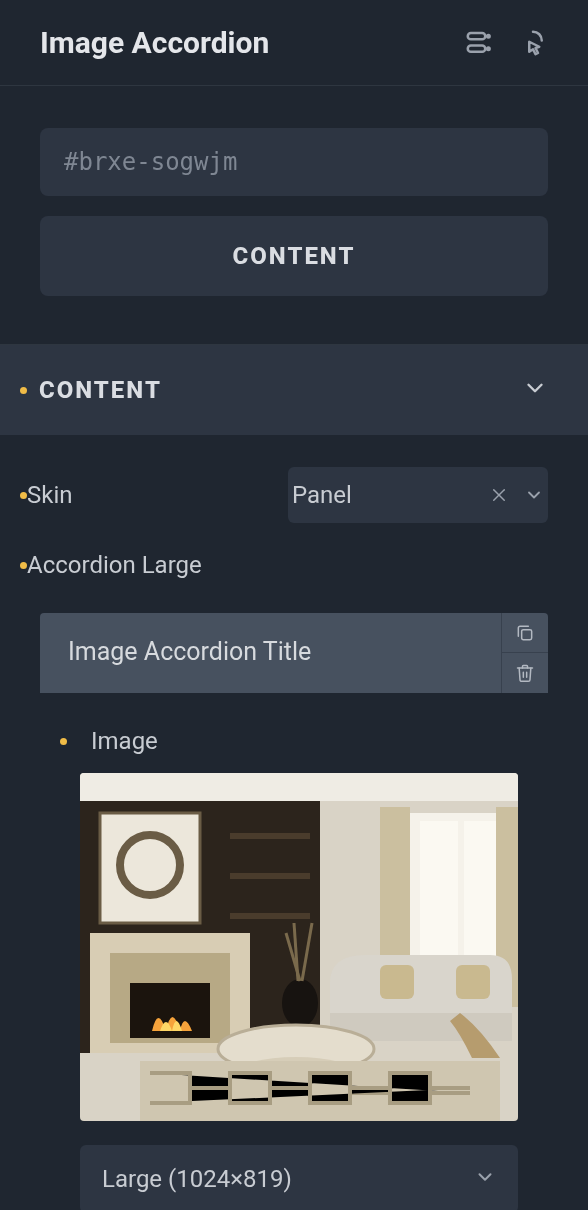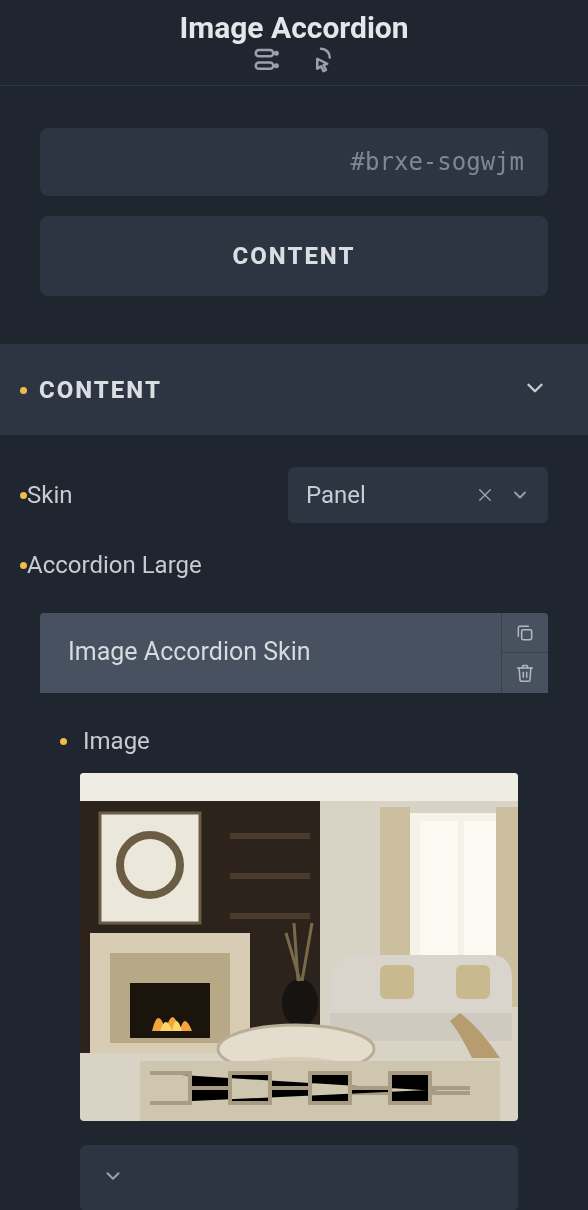--- a/index.html
+++ b/index.html
@@ -9,23 +9,23 @@
     background: #1f2630;
     font-family: -apple-system, BlinkMacSystemFont, "Segoe UI", Roboto, sans-serif;
     color: #c8ccd2;
     overflow: hidden;
   }
 
   
   .header {
     display: flex;
     align-items: center;
-    padding: 10px 40px;
+    justify-content: space-between;
+    padding: 25px 40px;
     border-bottom: 1px solid #2e3640;
-    flex-direction: column;
   }
   .header-title {
     font-size: 30px;
     font-weight: 700;
     color: #e4e6ea;
   }
   .header-icons {
     display: flex;
     gap: 24px;
   }
@@ -42,21 +42,20 @@
     border-bottom: 1px solid #2e3640;
   }
   .id-field {
     background: #2d3542;
     border-radius: 8px;
     padding: 20px 24px;
     font-family: ui-monospace, SFMono-Regular, Menlo, Consolas, monospace;
     font-size: 24px;
     color: #7f8793;
     margin-bottom: 20px;
-    text-align: right;
   }
   .tabs {
     display: flex;
   }
   .tab {
     flex: 1;
     text-align: center;
     padding: 26px 0;
     font-size: 24px;
     font-weight: 800;
@@ -119,21 +118,21 @@
   .control-label {
     font-size: 24px;
     color: #c8ccd2;
   }
 
   .select-box {
     display: flex;
     align-items: center;
     background: #2d3542;
     border-radius: 6px;
-    padding: 14px 18px;
+    padding: 14px 4px;
     width: 260px;
   }
   .select-value {
     flex: 1;
     font-size: 24px;
     color: #c8ccd2;
   }
   .select-actions {
     display: flex;
     gap: 16px;
@@ -182,21 +181,21 @@
   }
   .card-action:last-child { border-bottom: none; }
 
   .card-body {
     padding: 20px 0 0 20px;
   }
 
   .sub-row {
     display: flex;
     align-items: center;
-    gap: 16px;
+    gap: 24px;
     padding: 14px 0 18px 0;
   }
   .sub-label {
     font-size: 24px;
     color: #c8ccd2;
   }
 
   .image-preview {
     margin-left: 20px;
     width: 438px;
@@ -294,21 +293,21 @@
   <div class="control-row">
     <div class="control-label-wrap">
       <span class="bullet"></span>
       <span class="control-label">Accordion Large</span>
     </div>
   </div>
 
   <div class="item-indent">
     <div class="card">
       <div class="card-header">
-        <div class="card-title">Image Accordion Skin</div>
+        <div class="card-title">Image Accordion Title</div>
         <div class="card-actions">
           <div class="card-action">
             <svg viewBox="0 0 24 24" width="20" height="20" fill="none" stroke="currentColor" stroke-width="1.8" stroke-linecap="round" stroke-linejoin="round">
               <rect x="8" y="8" width="12" height="12" rx="2"></rect>
               <path d="M4 16 V6 a2 2 0 0 1 2-2 h10"></path>
             </svg>
           </div>
           <div class="card-action">
             <svg viewBox="0 0 24 24" width="20" height="20" fill="none" stroke="currentColor" stroke-width="1.8" stroke-linecap="round" stroke-linejoin="round">
               <polyline points="3 6 5 6 21 6"></polyline>
@@ -374,20 +373,21 @@
 
             <rect x="60" y="288" width="360" height="60" fill="#cfc6b0"></rect>
             <g stroke="#a89d82" stroke-width="4">
               <path d="M70 300 h40 v20 h40 v-20 h40 v20 h40 v-20 h40 v20 h40 v-20 h40 v20 h40"></path>
               <path d="M70 330 h40 v-15 h40 v15 h40 v-15 h40 v15 h40 v-15 h40 v15 h40 v-15 h40"></path>
             </g>
           </svg>
         </div>
 
         <div class="size-select">
+          <span class="size-value">Large (1024×819)</span>
           <span>
             <svg viewBox="0 0 24 24" width="22" height="22" fill="none" stroke="#9aa1ac" stroke-width="2.2" stroke-linecap="round" stroke-linejoin="round">
               <polyline points="6 9 12 15 18 9"></polyline>
             </svg>
           </span>
         </div>
       </div>
     </div>
   </div>
 

